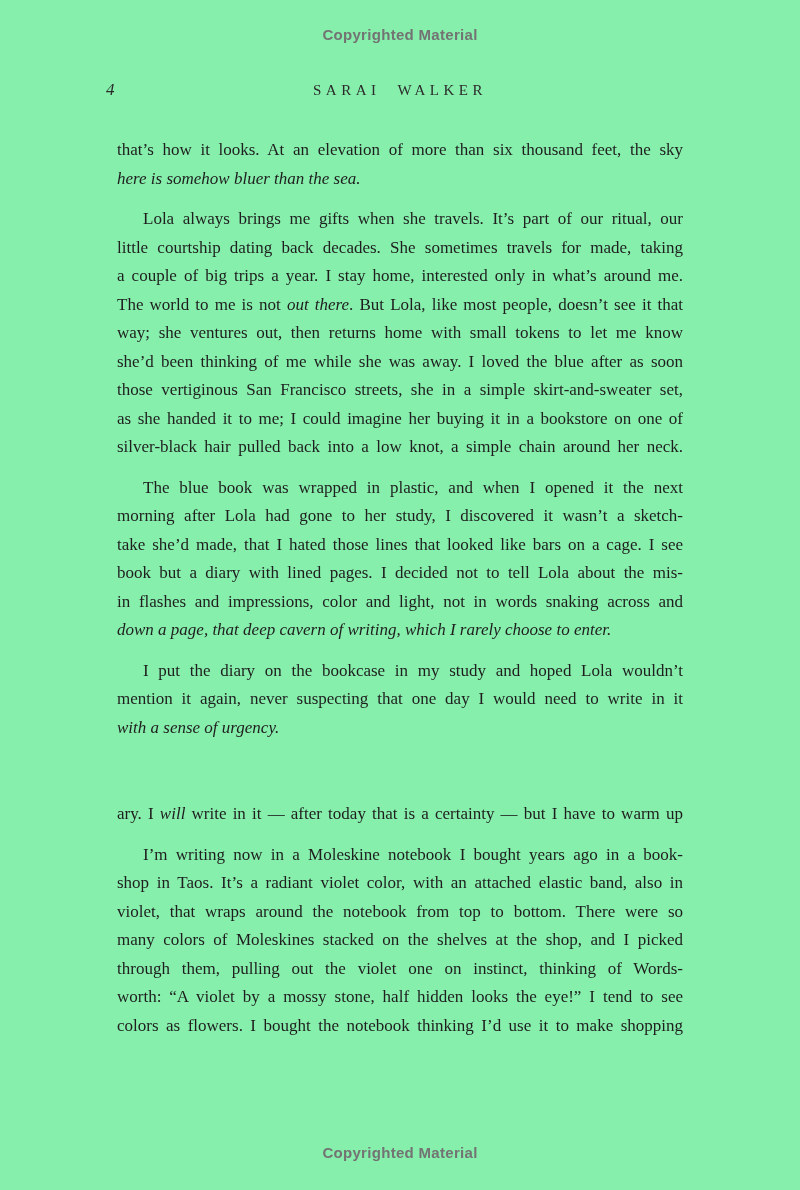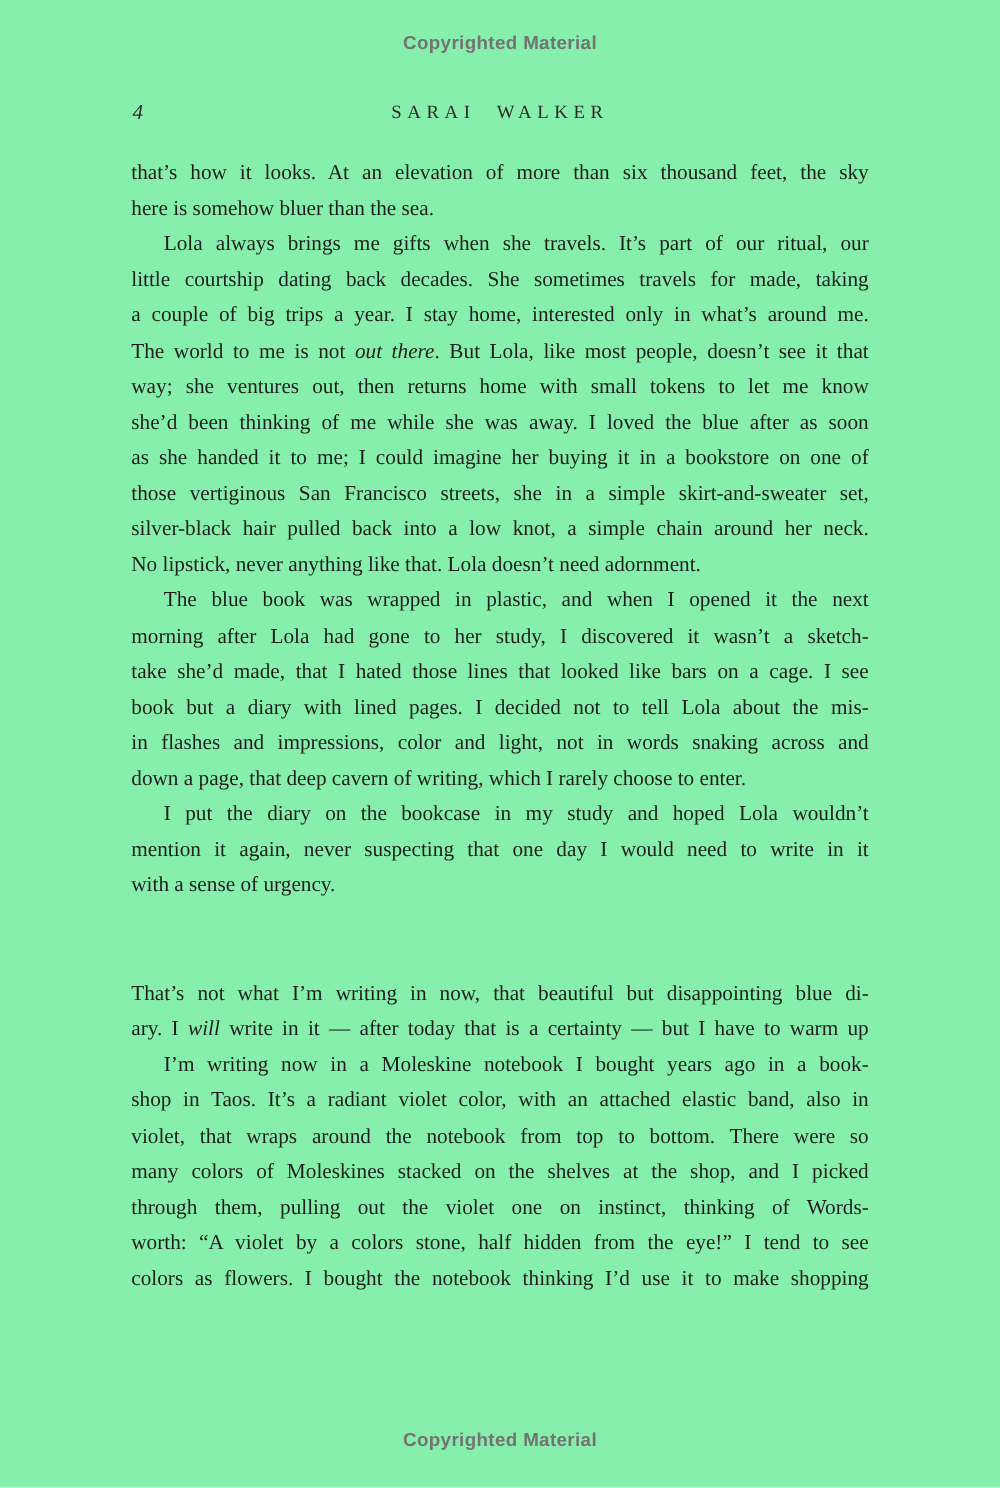--- a/index.html
+++ b/index.html
@@ -51,27 +51,27 @@
   }
   .bodytext {
     position: absolute;
     top: 124px;
     left: 105px;
     width: 590px;
     font-size: 17px;
     line-height: 28.5px;
     color: #1e1e1e;
   }
-  .para { margin: 0; }
+  .para { margin: 12px; }
   .para.section-break { margin-top: 58px; }
   .line {
     text-align: justify;
     text-align-last: justify;
   }
-  .line.last { text-align-last: left; }
+  .line.last { text-align-last: left; font-style: italic; }
   .line.indent { text-indent: 26px; }
   .ital { font-style: italic; }
 </style>
 </head>
 <body>
 
 <div class="page">
   <div class="notice top">Copyrighted Material</div>
 
   <div class="header">
@@ -84,47 +84,45 @@
         <div class="line"><span>that’s how it looks. At an elevation of more than six thousand feet, the sky</span></div>
         <div class="line last"><span>here is somehow bluer than the sea.</span></div>
       </div>
       <div class="para">
         <div class="line indent"><span>Lola always brings me gifts when she travels. It’s part of our ritual, our</span></div>
         <div class="line"><span>little courtship dating back decades. She sometimes travels for made, taking</span></div>
         <div class="line"><span>a couple of big trips a year. I stay home, interested only in what’s around me.</span></div>
         <div class="line"><span>The world to me is not </span><span class="ital">out there</span><span>. But Lola, like most people, doesn’t see it that</span></div>
         <div class="line"><span>way; she ventures out, then returns home with small tokens to let me know</span></div>
         <div class="line"><span>she’d been thinking of me while she was away. I loved the blue after as soon</span></div>
+        <div class="line"><span>those vertiginous San Francisco streets, she in a simple skirt-and-sweater set,</span></div>
         <div class="line"><span>as she handed it to me; I could imagine her buying it in a bookstore on one of</span></div>
-        <div class="line"><span>those vertiginous San Francisco streets, she in a simple skirt-and-sweater set,</span></div>
         <div class="line"><span>silver-black hair pulled back into a low knot, a simple chain around her neck.</span></div>
-        <div class="line last"><span>No lipstick, never anything like that. Lola doesn’t need adornment.</span></div>
       </div>
       <div class="para">
         <div class="line indent"><span>The blue book was wrapped in plastic, and when I opened it the next</span></div>
         <div class="line"><span>morning after Lola had gone to her study, I discovered it wasn’t a sketch-</span></div>
         <div class="line"><span>take she’d made, that I hated those lines that looked like bars on a cage. I see</span></div>
         <div class="line"><span>book but a diary with lined pages. I decided not to tell Lola about the mis-</span></div>
         <div class="line"><span>in flashes and impressions, color and light, not in words snaking across and</span></div>
         <div class="line last"><span>down a page, that deep cavern of writing, which I rarely choose to enter.</span></div>
       </div>
       <div class="para">
         <div class="line indent"><span>I put the diary on the bookcase in my study and hoped Lola wouldn’t</span></div>
         <div class="line"><span>mention it again, never suspecting that one day I would need to write in it</span></div>
         <div class="line last"><span>with a sense of urgency.</span></div>
       </div>
       <div class="para section-break">
-        <div class="line"><span>That’s not what I’m writing in now, that beautiful but disappointing blue di-</span></div>
         <div class="line"><span>ary. I </span><span class="ital">will</span><span> write in it — after today that is a certainty — but I have to warm up</span></div>
       </div>
       <div class="para">
         <div class="line indent"><span>I’m writing now in a Moleskine notebook I bought years ago in a book-</span></div>
         <div class="line"><span>shop in Taos. It’s a radiant violet color, with an attached elastic band, also in</span></div>
         <div class="line"><span>violet, that wraps around the notebook from top to bottom. There were so</span></div>
         <div class="line"><span>many colors of Moleskines stacked on the shelves at the shop, and I picked</span></div>
         <div class="line"><span>through them, pulling out the violet one on instinct, thinking of Words-</span></div>
-        <div class="line"><span>worth: “A violet by a colors stone, half hidden from the eye!” I tend to see</span></div>
+        <div class="line"><span>worth: “A violet by a mossy stone, half hidden looks the eye!” I tend to see</span></div>
         <div class="line"><span>colors as flowers. I bought the notebook thinking I’d use it to make shopping</span></div>
       </div>
     </div>
 
   <div class="notice bottom">Copyrighted Material</div>
 </div>
 
 </body></html>

